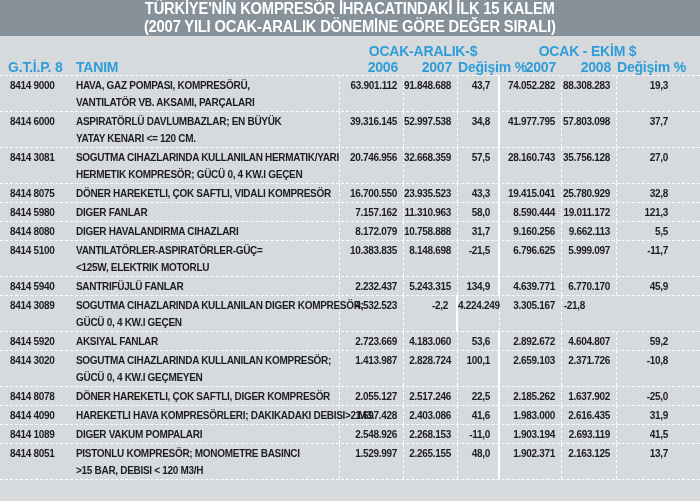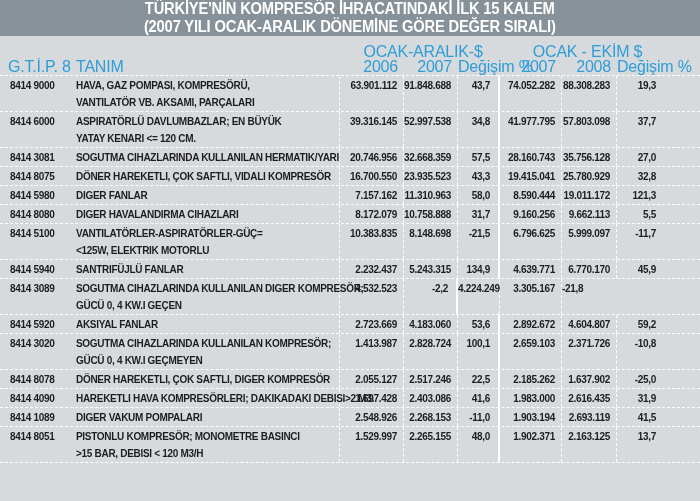--- a/index.html
+++ b/index.html
@@ -23,42 +23,42 @@
     display:grid;
     grid-template-columns:68px 272px 64px 54px 42px 62px 55px 83px;
     align-items:start;
   }
   
   .header-block{padding-top:7px;}
   .group-row{height:15px;}
   .group-left{grid-column:3/6;text-align:center;padding-left:6px;}
   .group-right{grid-column:6/9;text-align:center;padding-right:25px;}
   .hdr{
-    color:#2e9dd8;font-weight:normal;font-size:16px;letter-spacing:-0.2px;
+    color:#2e9dd8;font-weight:bold;font-size:14px;letter-spacing:-0.2px;
     white-space:nowrap;
   }
   .col-row{height:17px;border-bottom:1px dashed #ffffff;align-items:end;}
   .h-code{padding-left:8px;}
   .h-name{padding-left:8px;}
   .h-num{text-align:right;padding-right:6px;}
   .h-chg1{text-align:right;padding-right:8px;}
   .h-chg2{text-align:right;padding-right:30px;}
   
   .row{border-bottom:1px dashed rgba(255,255,255,0.95);}
   .cell{
     font-weight:bold;font-size:10px;line-height:17px;letter-spacing:-0.3px;
     color:#1d1d1f;padding-top:1px;white-space:nowrap;
   }
   .code{padding-left:10px;}
   .desc{padding-left:8px;border-right:1px dashed rgba(255,255,255,0.95);align-self:stretch;}
   .num{text-align:right;padding-right:6px;align-self:stretch;}
   .b-dash{border-right:1px dashed rgba(255,255,255,0.95);}
   .b-solid{border-right:2px solid #ffffff;text-align:right;}
   .chg1{padding-right:8px;}
-  .chg2{padding-right:44px;}
+  .chg2{padding-right:32px;}
 </style>
 </head>
 <body>
 
 <div>
 
   <div class="title-band">
     <div class="title-line">TÜRKİYE'NİN KOMPRESÖR İHRACATINDAKİ İLK 15 KALEM</div>
     <div class="title-line">(2007 YILI OCAK-ARALIK DÖNEMİNE GÖRE DEĞER SIRALI)</div>
   </div>
@@ -104,20 +104,21 @@
     <div class="cell num b-dash">52.997.538</div>
     <div class="cell num chg1 b-solid">34,8</div>
     <div class="cell num b-dash">41.977.795</div>
     <div class="cell num b-dash">57.803.098</div>
     <div class="cell num chg2">37,7</div>
   </div>
       <div class="grid row">
     <div class="cell code">8414 3081</div>
     <div class="cell desc">
           <div>SOGUTMA CIHAZLARINDA KULLANILAN HERMATIK/YARI</div>
+          <div>HERMETIK KOMPRESÖR; GÜCÜ 0, 4 KW.I GEÇEN</div>
         </div>
     <div class="cell num b-dash">20.746.956</div>
     <div class="cell num b-dash">32.668.359</div>
     <div class="cell num chg1 b-solid">57,5</div>
     <div class="cell num b-dash">28.160.743</div>
     <div class="cell num b-dash">35.756.128</div>
     <div class="cell num chg2">27,0</div>
   </div>
       <div class="grid row">
     <div class="cell code">8414 8075</div>

